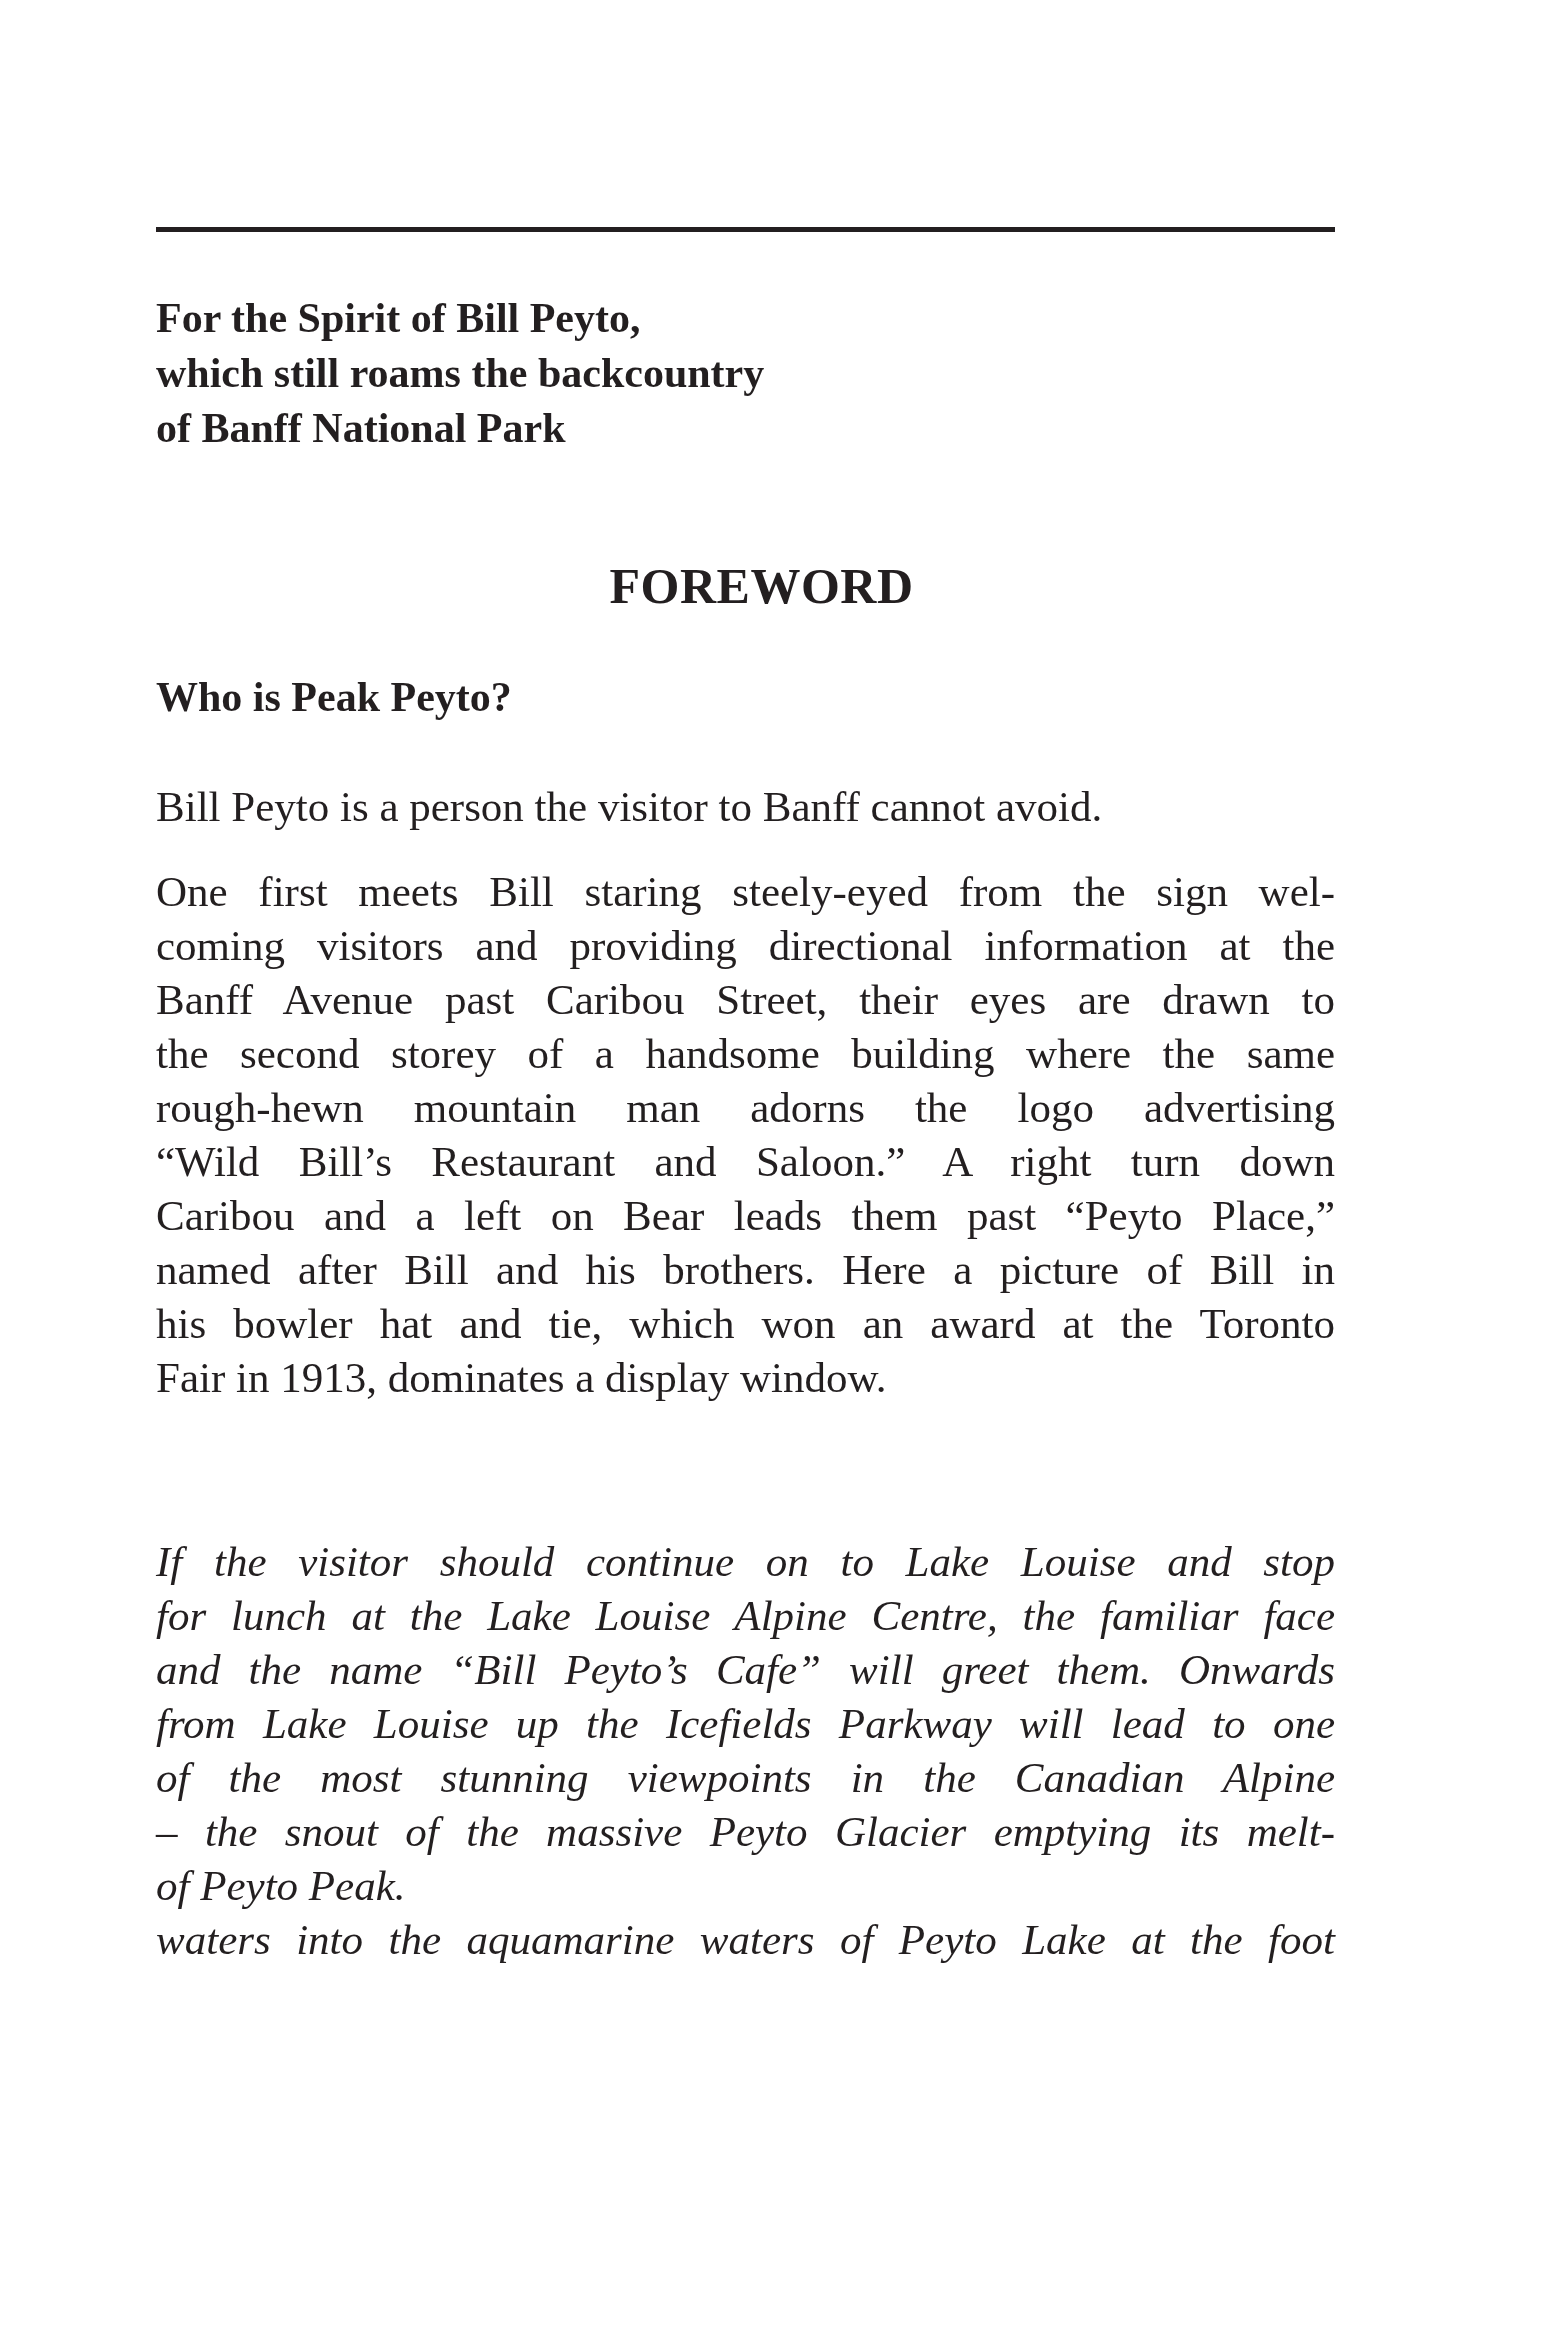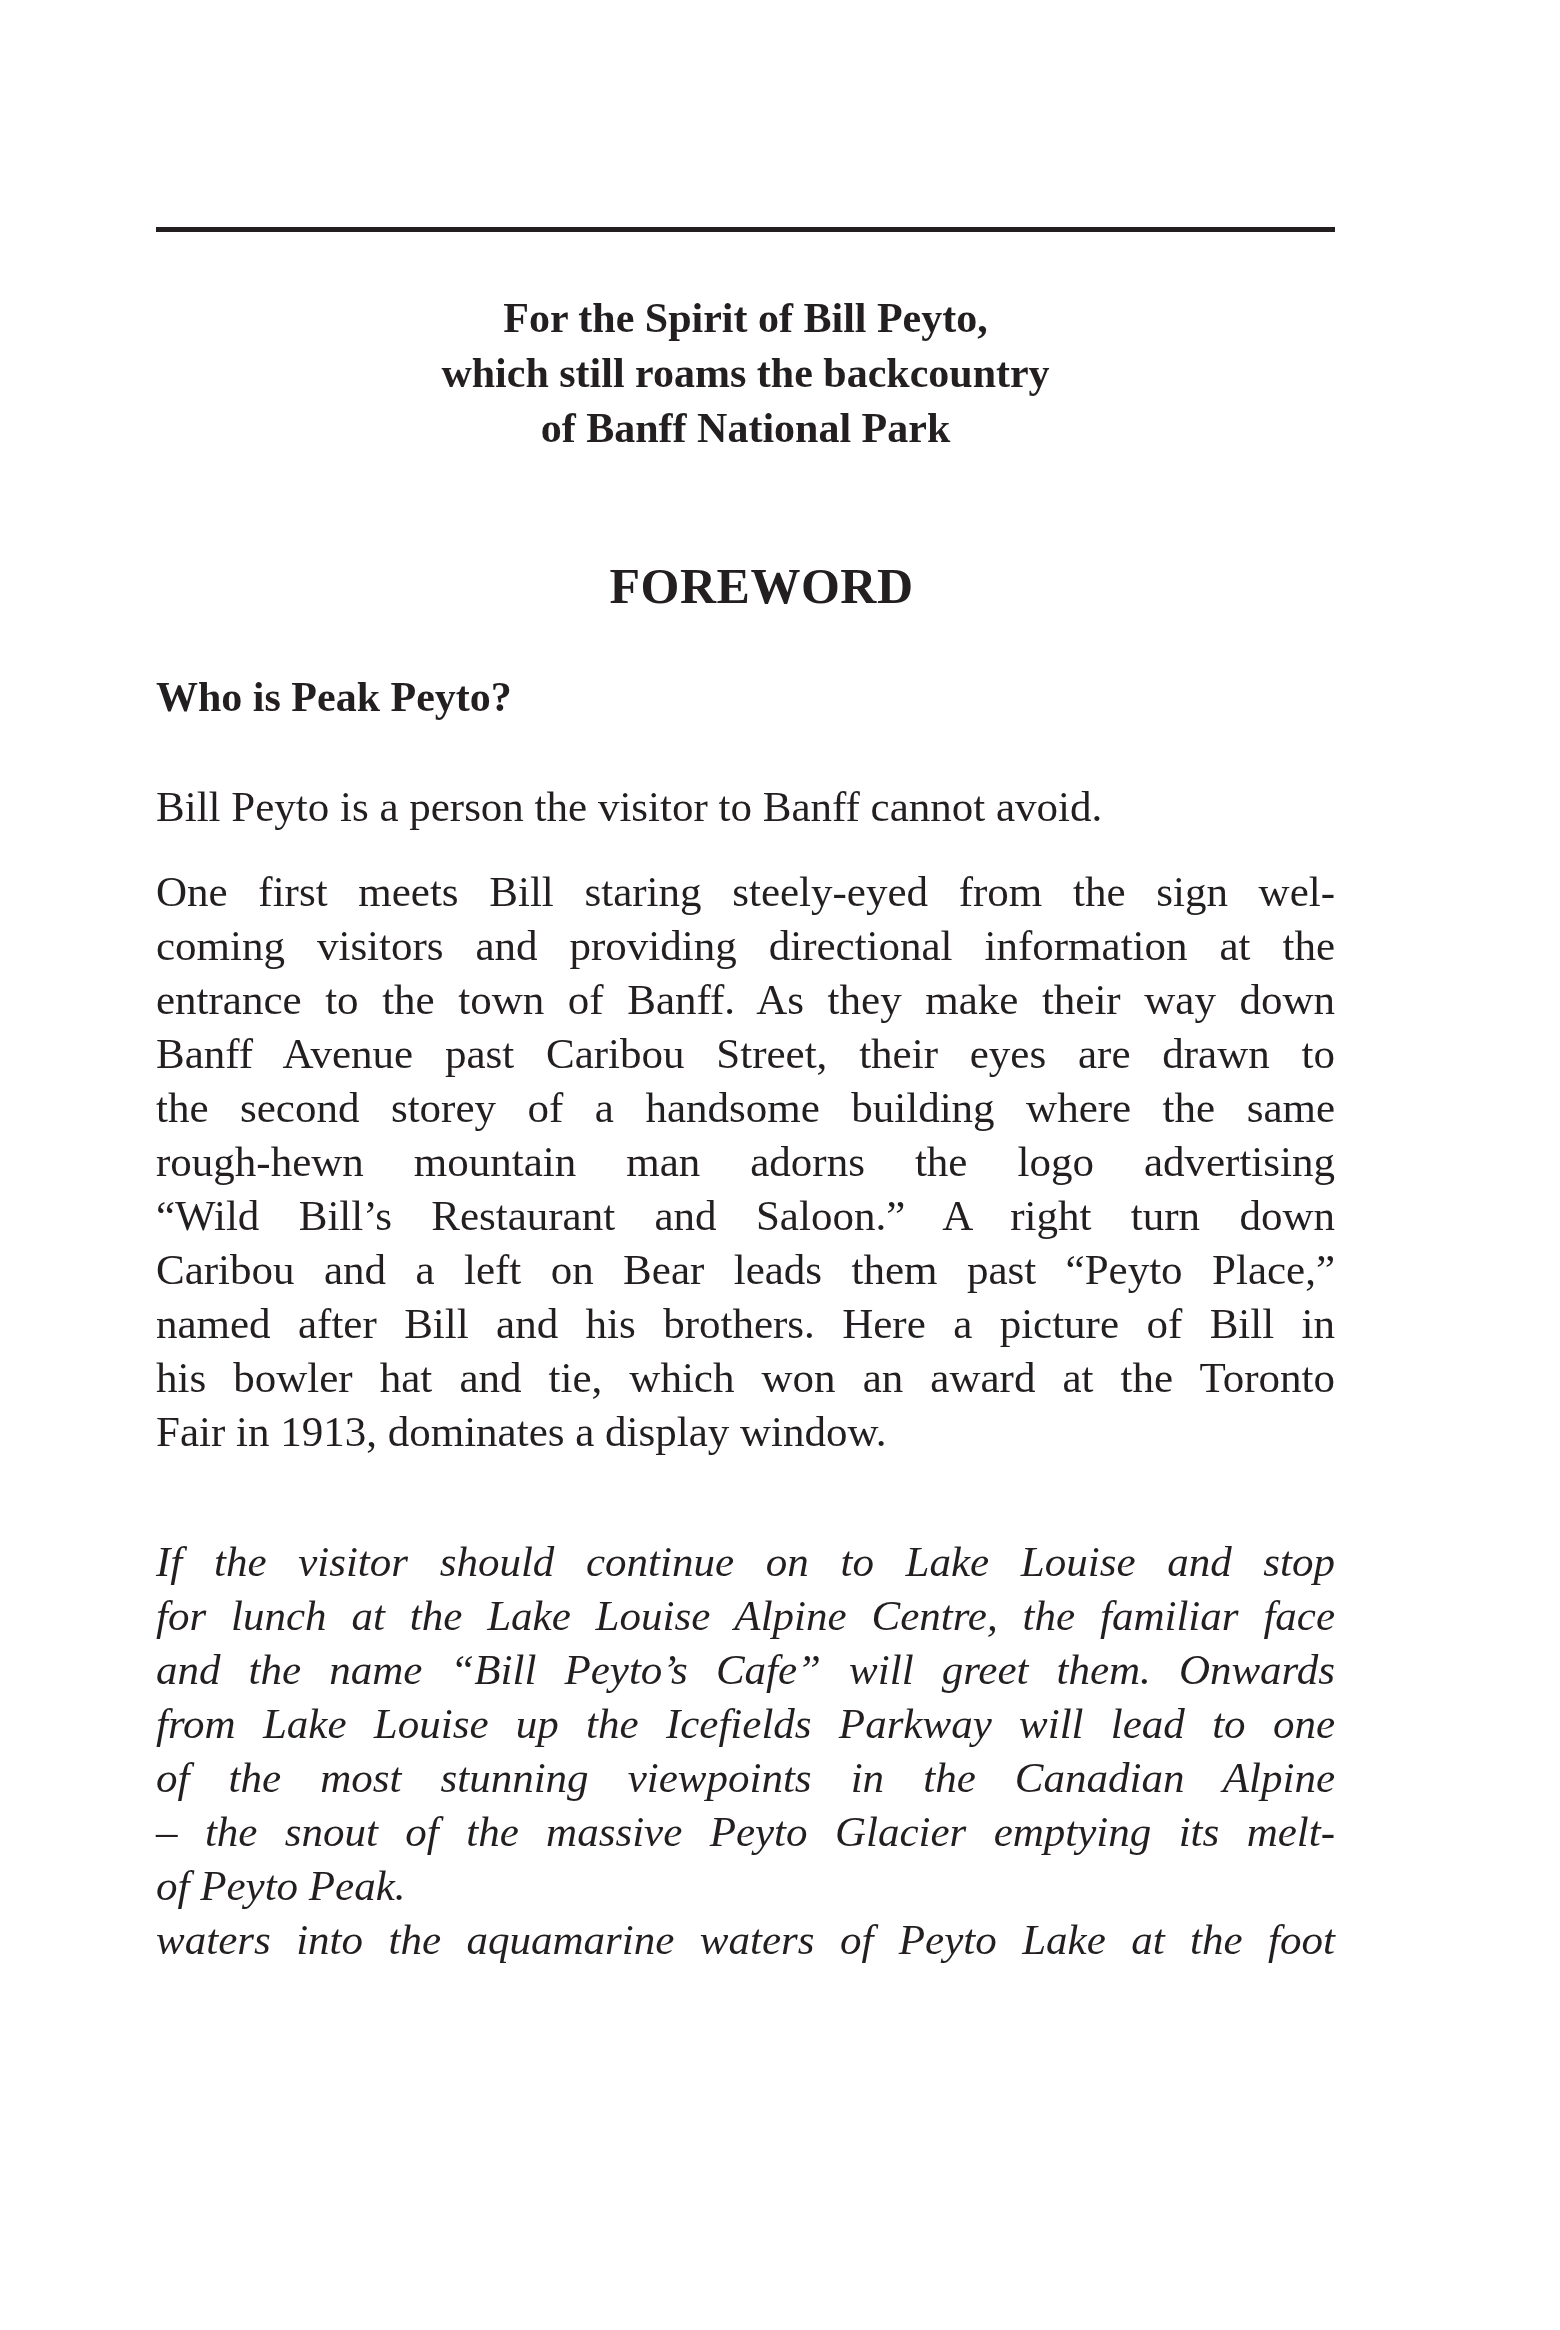--- a/index.html
+++ b/index.html
@@ -1,19 +1,19 @@
 <!DOCTYPE html>
 <html style="font-size:15px"><head>
 <meta charset="utf-8">
 <style>
   html, body { margin: 0; padding: 0; background: #ffffff; }
   body { width: 1561px; height: 2331px; position: relative; overflow: hidden; color: #231f20; }
   .page { position: absolute; left: 156px; top: 0; width: 1179px; height: 2331px; font-family: "Liberation Serif", "DejaVu Serif", serif; }
   .rule { position: absolute; left: 0; top: 227px; width: 1179px; height: 4.7px; background: #231f20; }
-  .dedication { position: absolute; left: 0; top: 291px; width: 1179px; text-align: center; font-weight: bold; font-size: 42px; line-height: 55px; }
+  .dedication { position: absolute; left: 0; top: 291px; width: 1179px; text-align: left; font-weight: bold; font-size: 42px; line-height: 55px; }
   .dedication div { white-space: nowrap; }
   .title { position: absolute; left: 16px; top: 554px; width: 1179px; text-align: center; font-weight: bold; font-size: 50px; line-height: 65px; letter-spacing: 0.5px; }
   .subhead { position: absolute; left: 0; top: 669px; font-weight: bold; font-size: 42px; line-height: 56px; white-space: nowrap; }
   .para { position: absolute; left: 0; width: 1179px; font-size: 43px; line-height: 54px; }
   .para .ln { display: block; text-align: justify; text-align-last: justify; white-space: nowrap; height: 54px; }
   .para .ln.last { text-align-last: left; }
   .p1 { top: 780px; }
   .p2 { top: 848px; margin-top: 17px; }
   .p3 { top: 1535px; font-style: italic; }
 </style>
@@ -33,21 +33,20 @@
 
   <div class="subhead">Who is Peak Peyto?</div>
 
   <div class="para p1">
     <span class="ln last">Bill Peyto is a person the visitor to Banff cannot avoid.</span>
   </div>
 
   <div class="para p2">
     <span class="ln">One first meets Bill staring steely-eyed from the sign wel-</span>
     <span class="ln">coming visitors and providing directional information at the</span>
-    <span class="ln">entrance to the town of Banff. As they make their way down</span>
     <span class="ln">Banff Avenue past Caribou Street, their eyes are drawn to</span>
     <span class="ln">the second storey of a handsome building where the same</span>
     <span class="ln">rough-hewn mountain man adorns the logo advertising</span>
     <span class="ln">“Wild Bill’s Restaurant and Saloon.” A right turn down</span>
     <span class="ln">Caribou and a left on Bear leads them past “Peyto Place,”</span>
     <span class="ln">named after Bill and his brothers. Here a picture of Bill in</span>
     <span class="ln">his bowler hat and tie, which won an award at the Toronto</span>
     <span class="ln last">Fair in 1913, dominates a display window.</span>
   </div>
 

